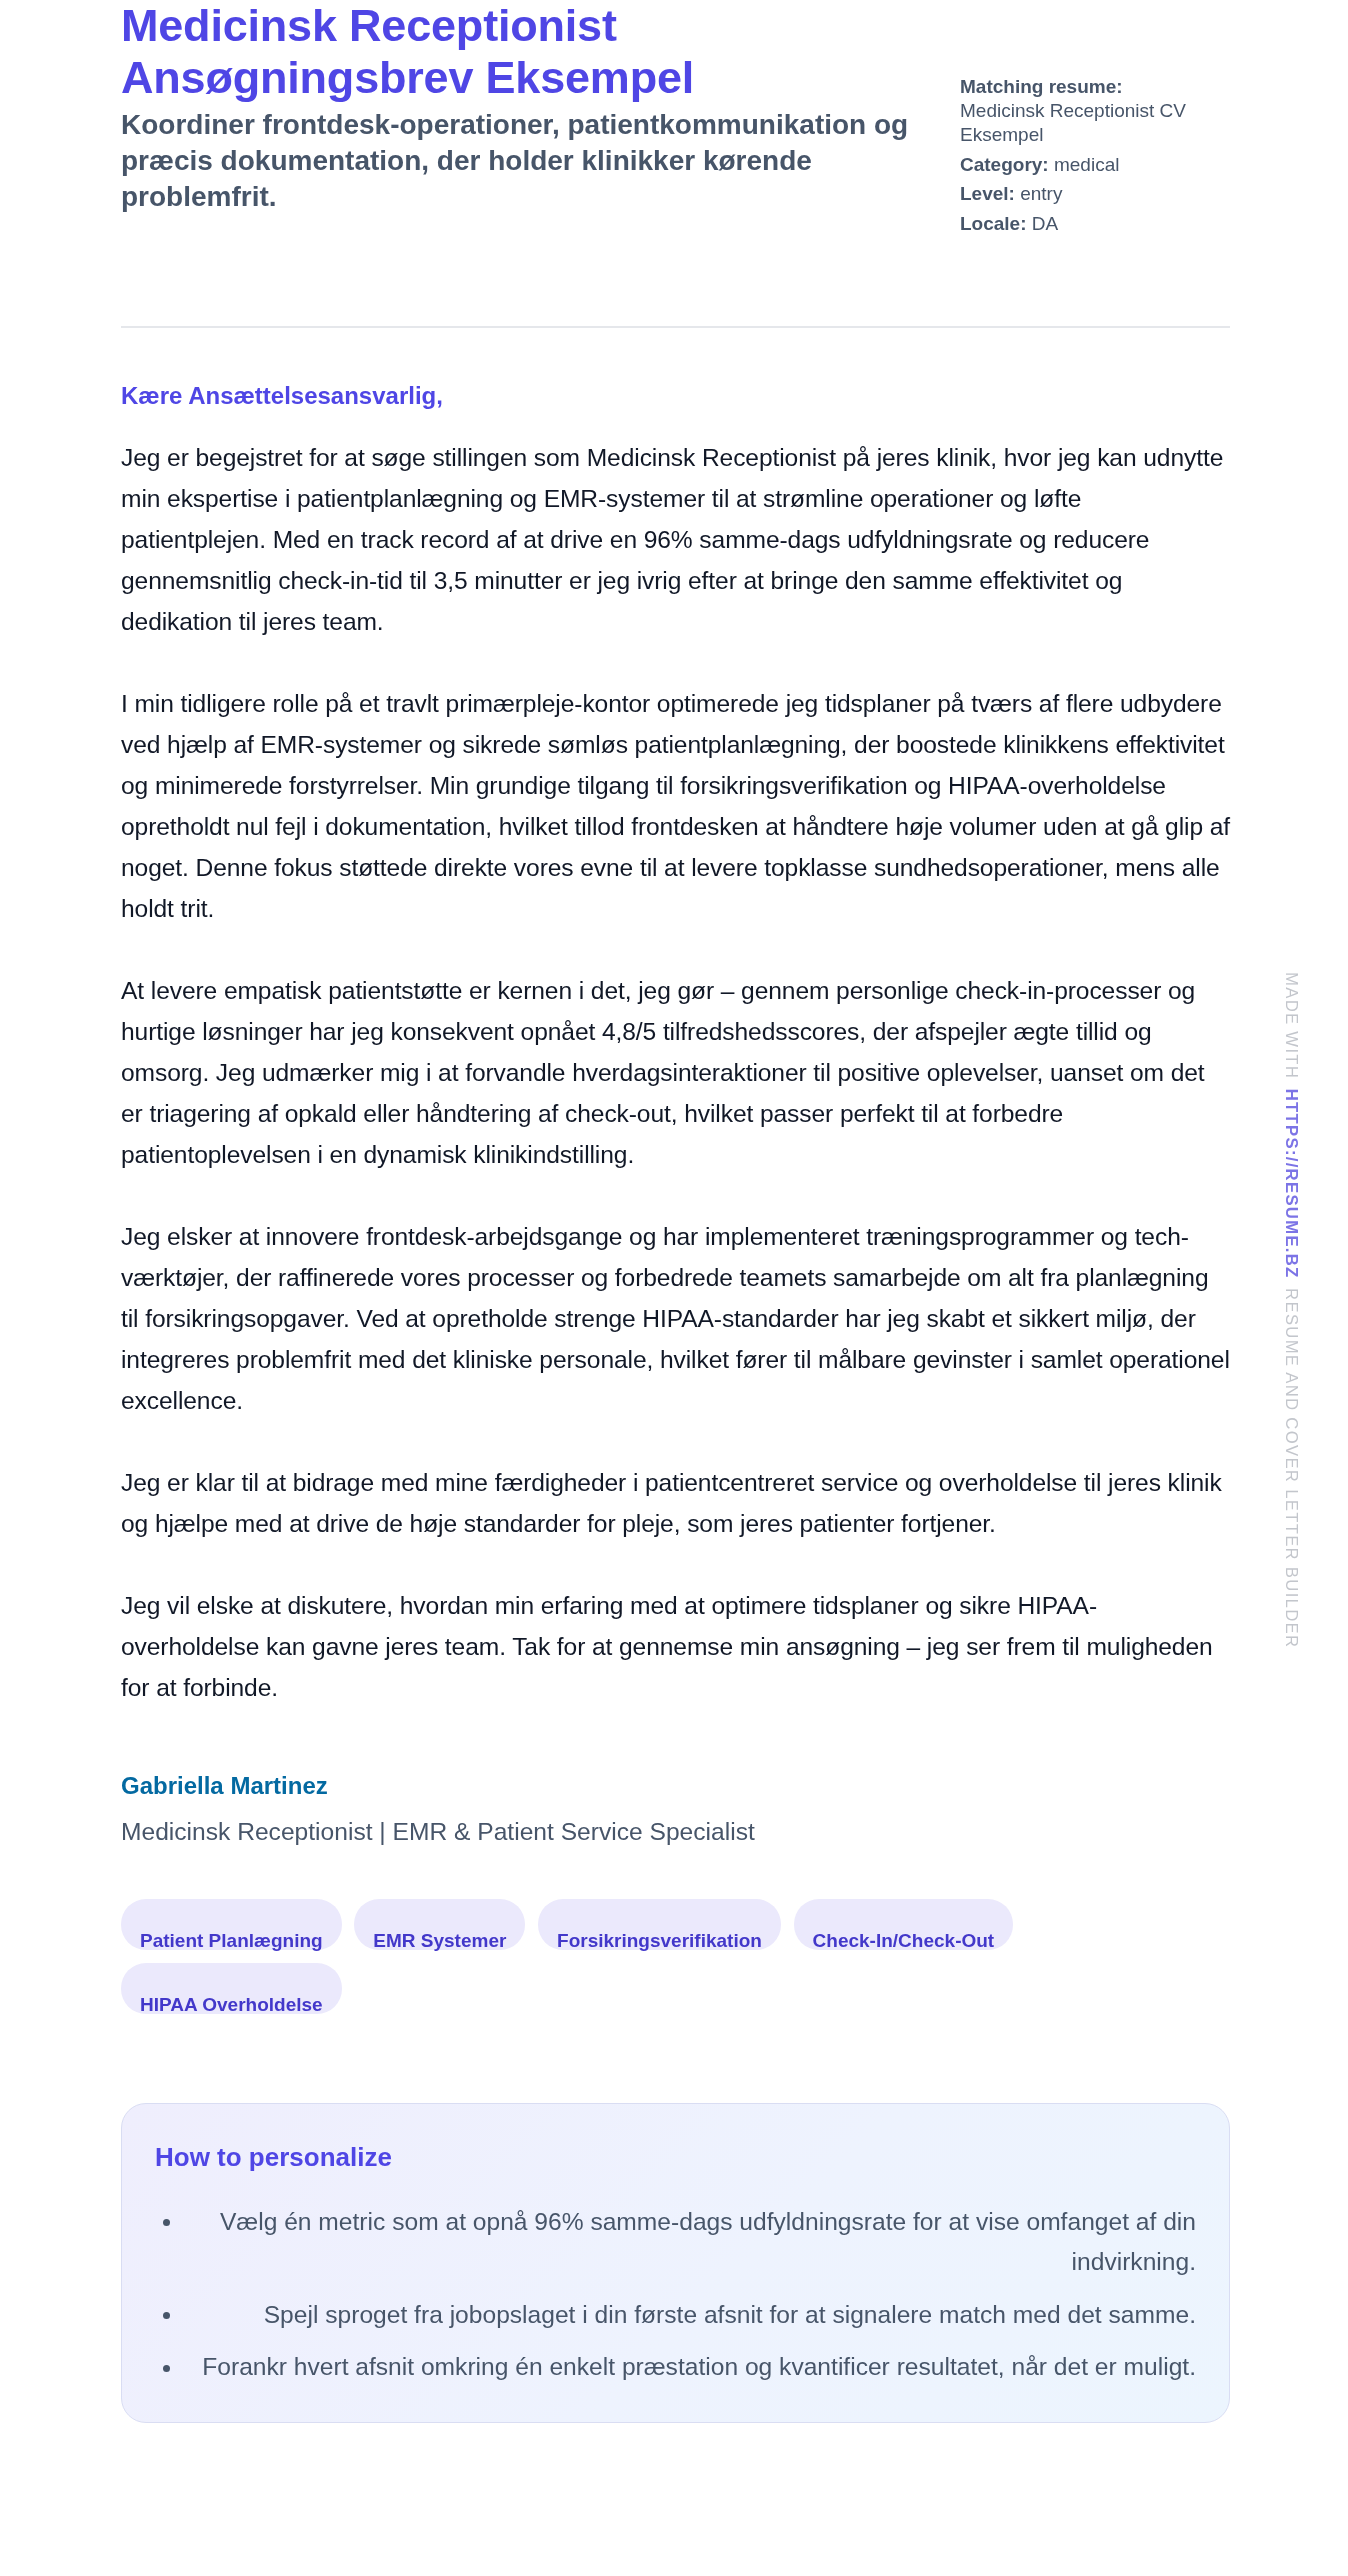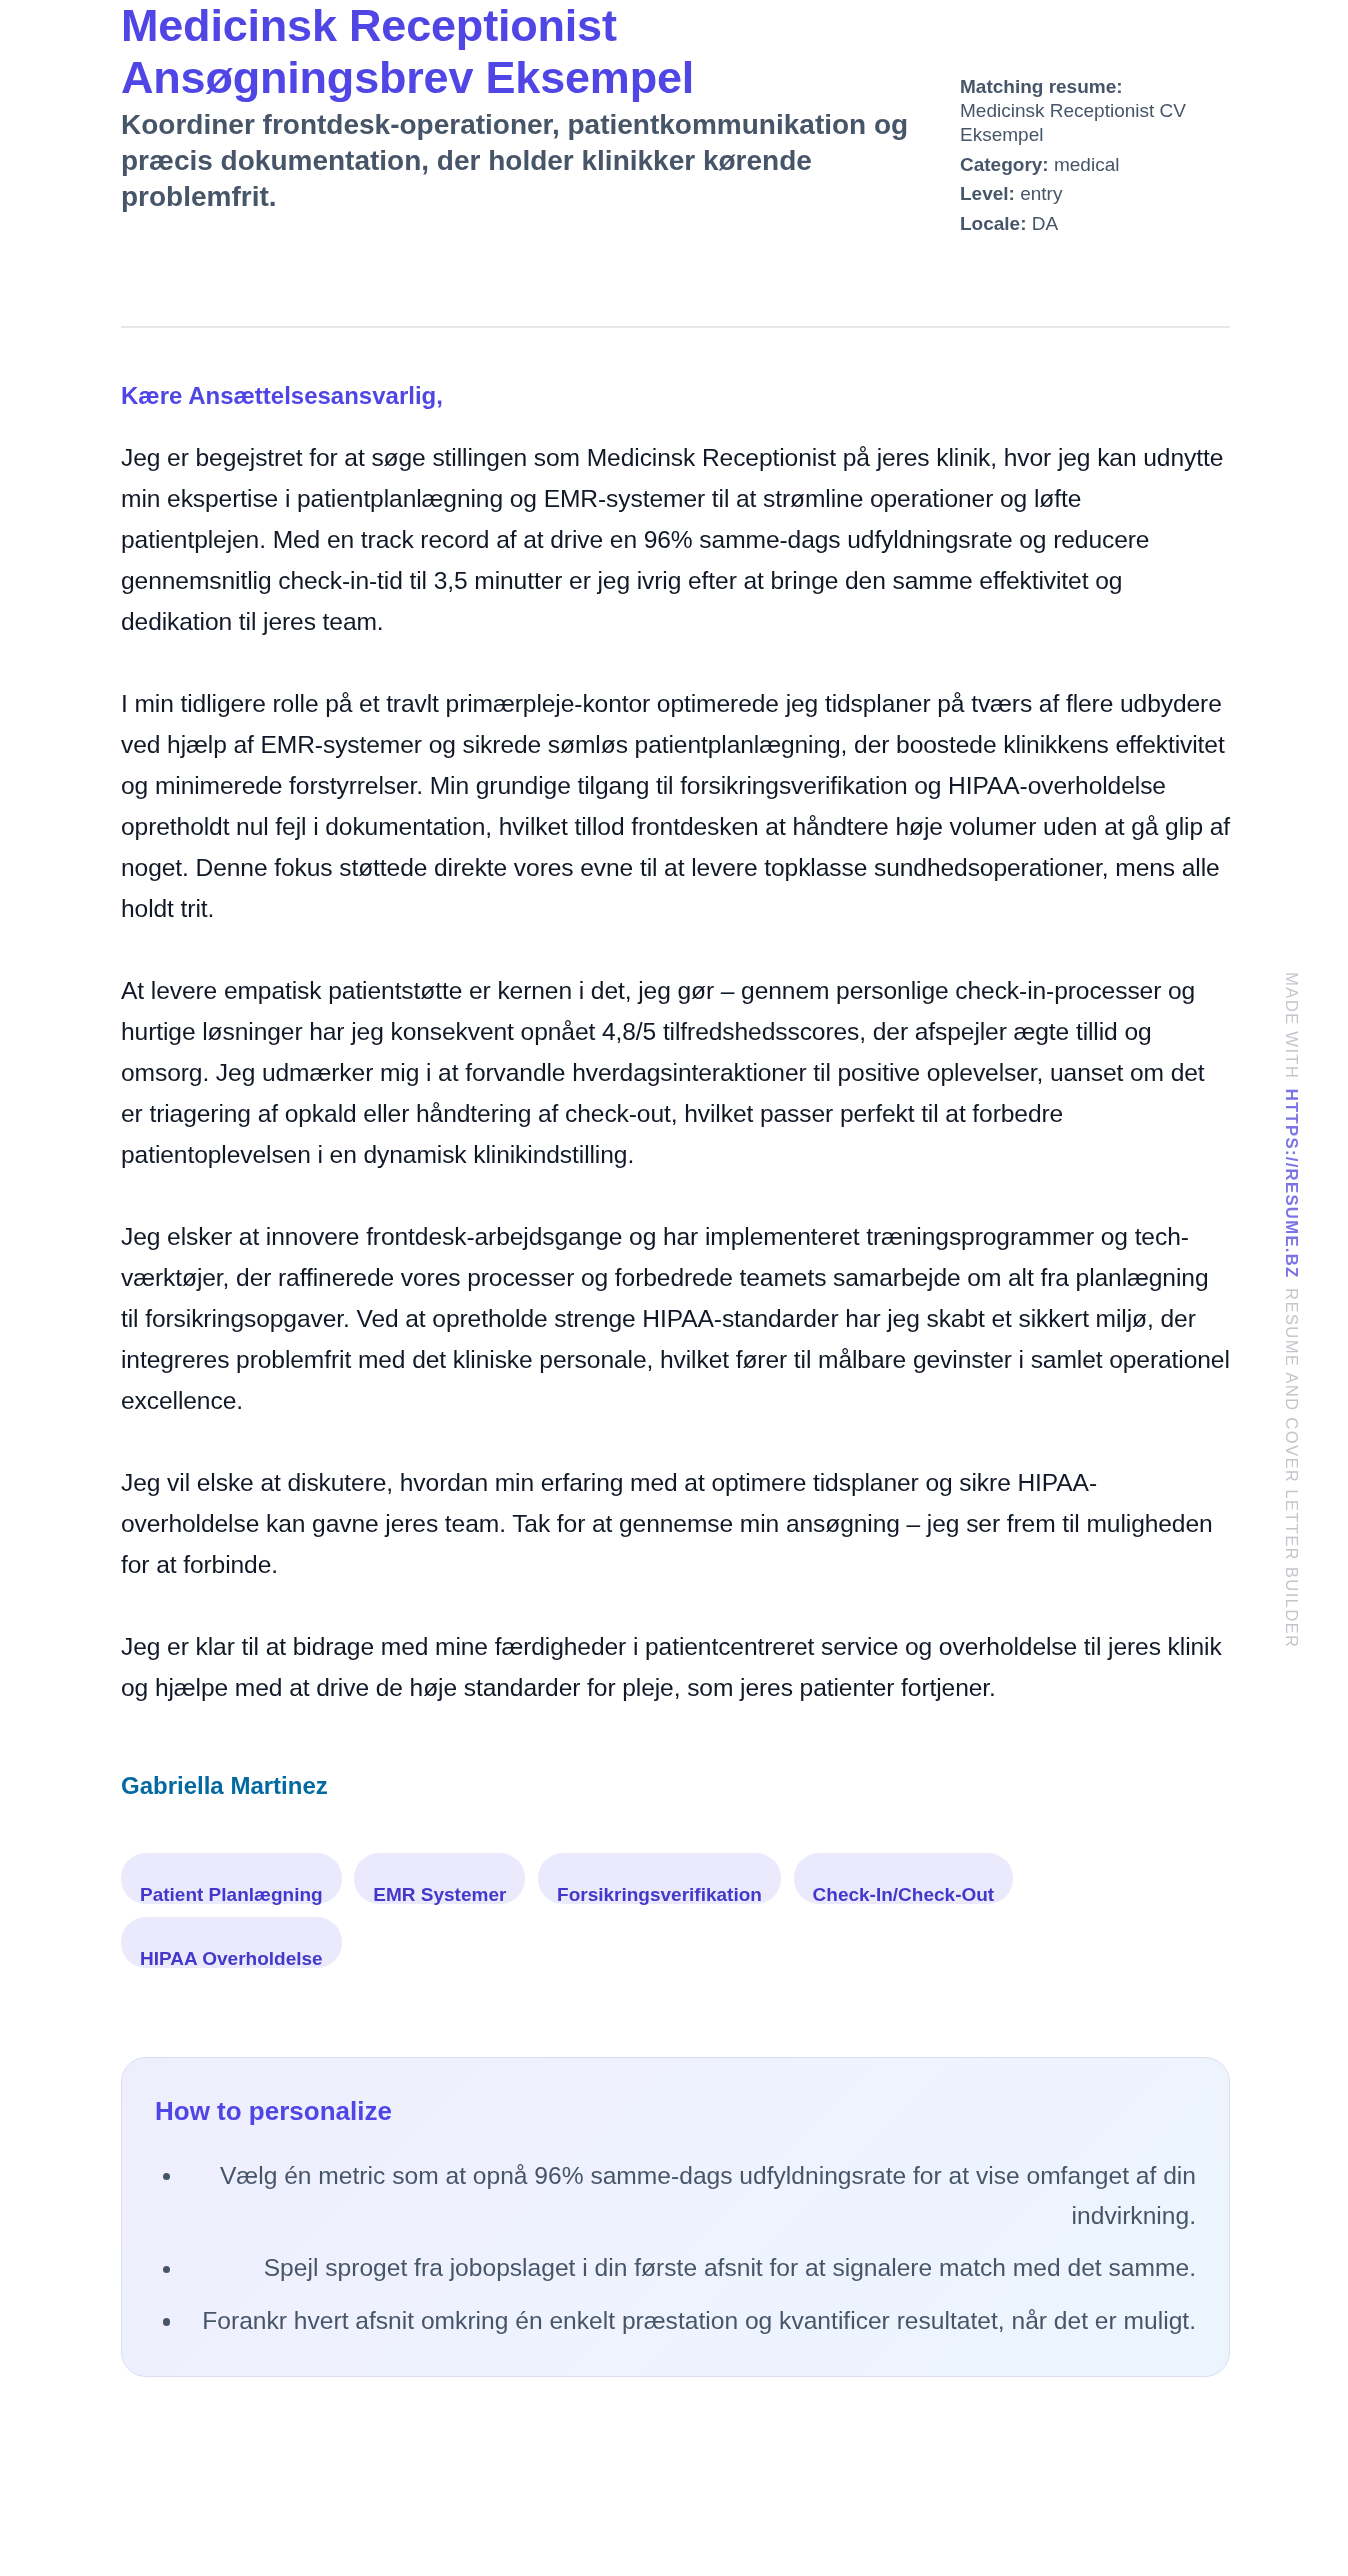--- a/index.html
+++ b/index.html
@@ -184,25 +184,26 @@
       </div>
     </div>
   </header>
 
   <section class="letter">
     <p class="greeting">Kære Ansættelsesansvarlig,</p>
     <p class="para">Jeg er begejstret for at søge stillingen som Medicinsk Receptionist på jeres klinik, hvor jeg kan udnytte min ekspertise i patientplanlægning og EMR-systemer til at strømline operationer og løfte patientplejen. Med en track record af at drive en 96% samme-dags udfyldningsrate og reducere gennemsnitlig check-in-tid til 3,5 minutter er jeg ivrig efter at bringe den samme effektivitet og dedikation til jeres team.</p>
     <p class="para">I min tidligere rolle på et travlt primærpleje-kontor optimerede jeg tidsplaner på tværs af flere udbydere ved hjælp af EMR-systemer og sikrede sømløs patientplanlægning, der boostede klinikkens effektivitet og minimerede forstyrrelser. Min grundige tilgang til forsikringsverifikation og HIPAA-overholdelse opretholdt nul fejl i dokumentation, hvilket tillod frontdesken at håndtere høje volumer uden at gå glip af noget. Denne fokus støttede direkte vores evne til at levere topklasse sundhedsoperationer, mens alle holdt trit.</p>
     <p class="para">At levere empatisk patientstøtte er kernen i det, jeg gør – gennem personlige check-in-processer og hurtige løsninger har jeg konsekvent opnået 4,8/5 tilfredshedsscores, der afspejler ægte tillid og omsorg. Jeg udmærker mig i at forvandle hverdagsinteraktioner til positive oplevelser, uanset om det er triagering af opkald eller håndtering af check-out, hvilket passer perfekt til at forbedre patientoplevelsen i en dynamisk klinikindstilling.</p>
     <p class="para">Jeg elsker at innovere frontdesk-arbejdsgange og har implementeret træningsprogrammer og tech-værktøjer, der raffinerede vores processer og forbedrede teamets samarbejde om alt fra planlægning til forsikringsopgaver. Ved at opretholde strenge HIPAA-standarder har jeg skabt et sikkert miljø, der integreres problemfrit med det kliniske personale, hvilket fører til målbare gevinster i samlet operationel excellence.</p>
+    <p class="para">Jeg er klar til at bidrage med mine færdigheder i patientcentreret service og overholdelse til jeres klinik og hjælpe med at drive de høje standarder for pleje, som jeres patienter fortjener.</p>
     <p class="para">Jeg vil elske at diskutere, hvordan min erfaring med at optimere tidsplaner og sikre HIPAA-overholdelse kan gavne jeres team. Tak for at gennemse min ansøgning – jeg ser frem til muligheden for at forbinde.</p>
-    <p class="para">Jeg er klar til at bidrage med mine færdigheder i patientcentreret service og overholdelse til jeres klinik og hjælpe med at drive de høje standarder for pleje, som jeres patienter fortjener.</p>
 
     <div class="signature">
       <div class="sig-name">Gabriella Martinez</div>
+      <div class="sig-title">Medicinsk Receptionist | EMR &amp; Patient Service Specialist</div>
     </div>
   </section>
 
   <div class="tags">
     <span class="tag">Patient Planlægning</span>
     <span class="tag">EMR Systemer</span>
     <span class="tag">Forsikringsverifikation</span>
     <span class="tag">Check-In/Check-Out</span>
     <span class="tag">HIPAA Overholdelse</span>
   </div>

